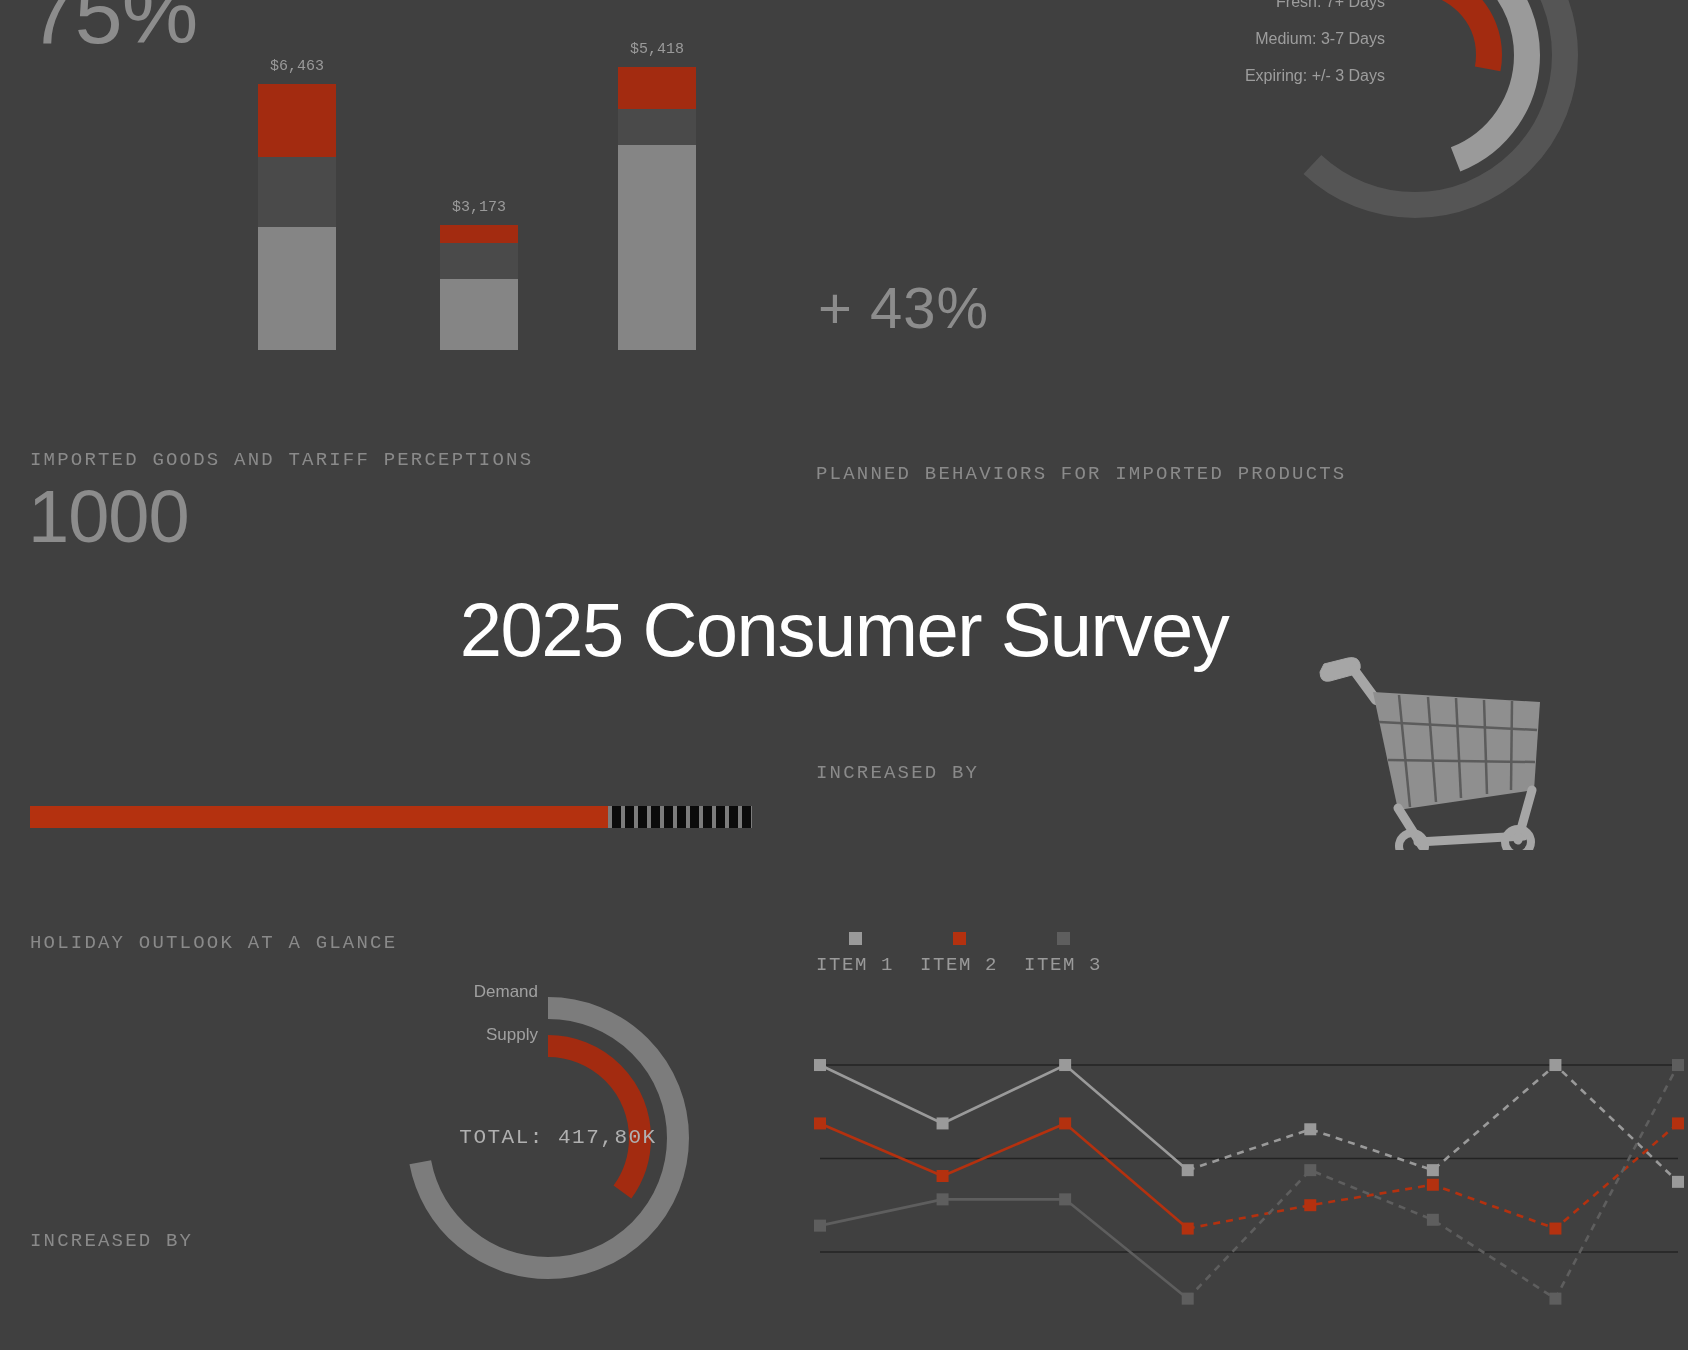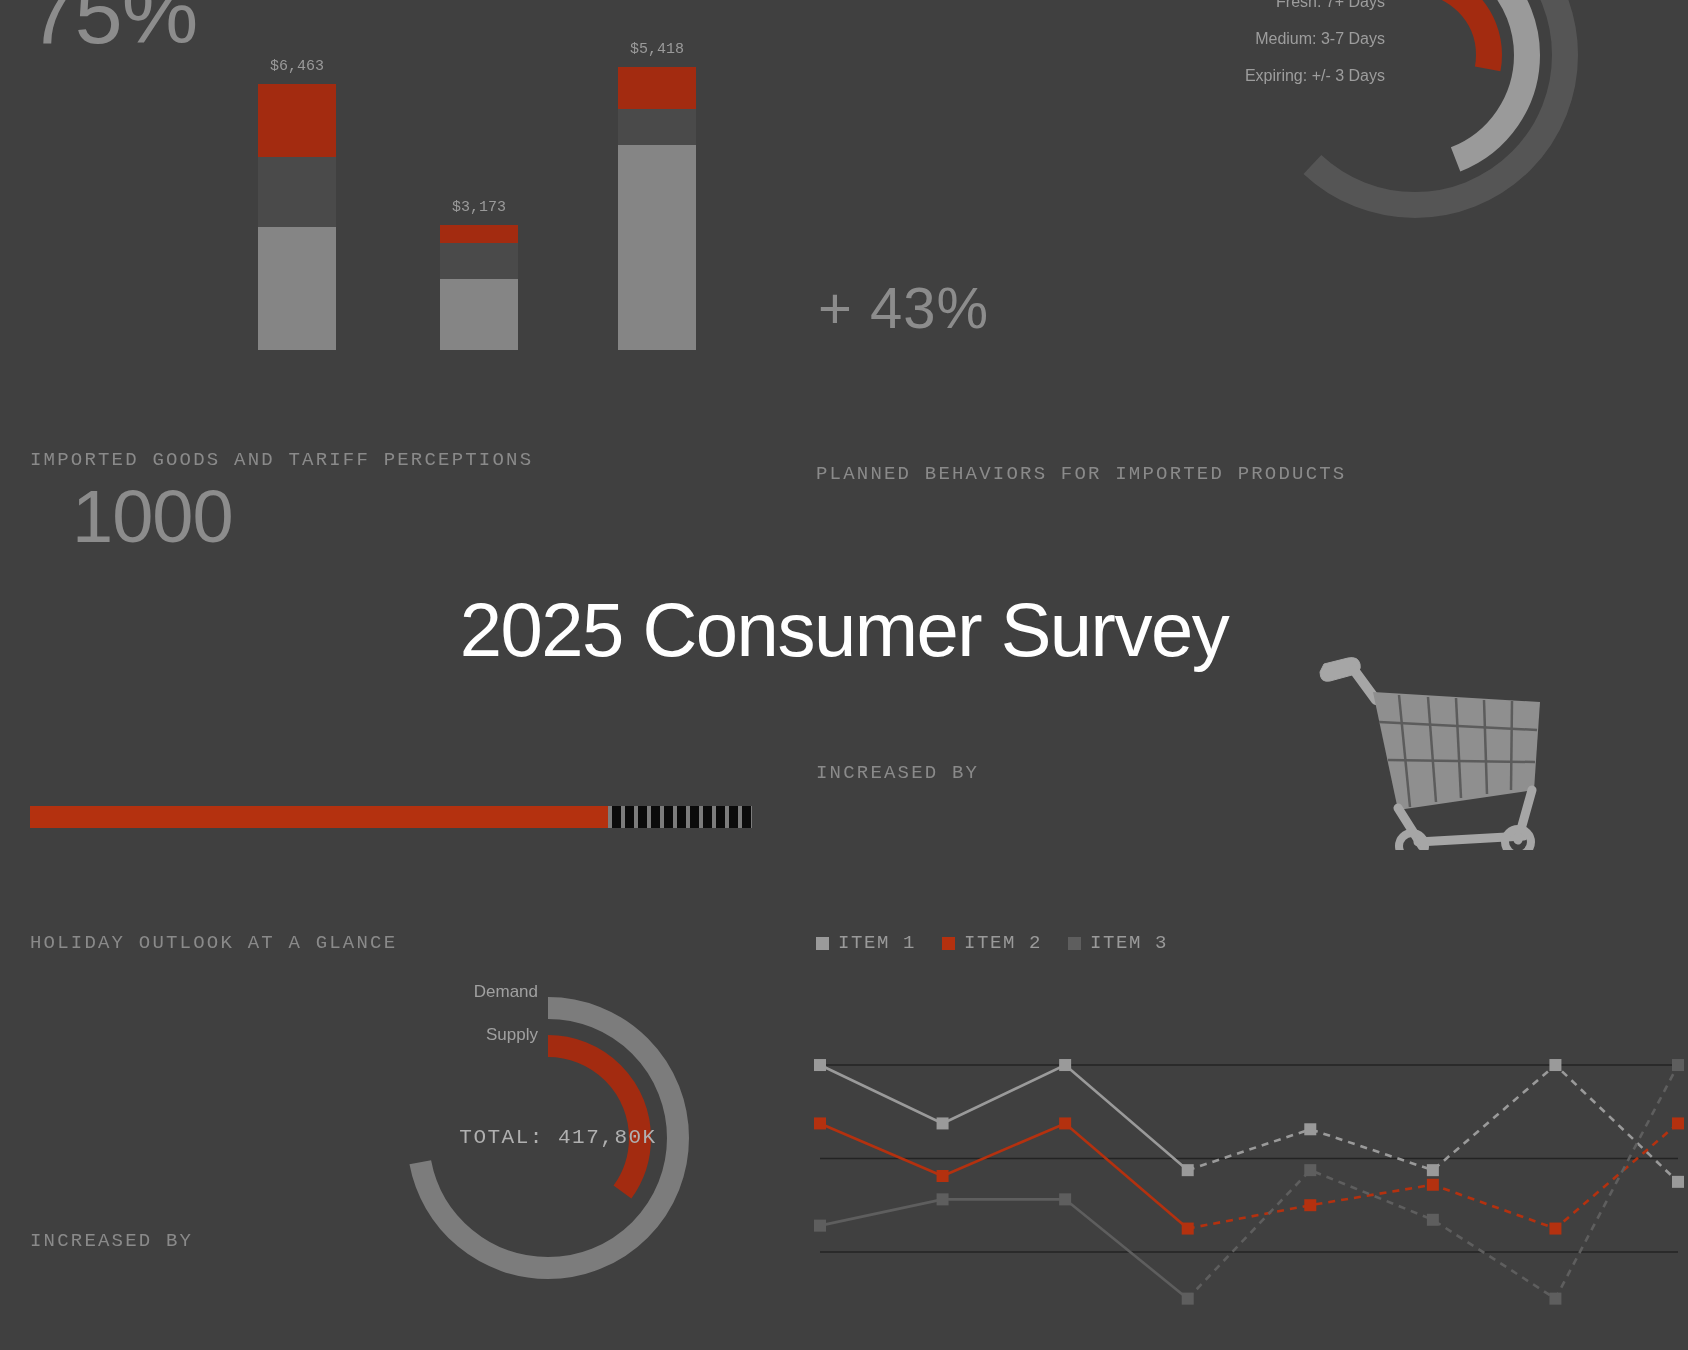--- a/index.html
+++ b/index.html
@@ -46,21 +46,21 @@
   
   .sec-label {
     font-family:"Liberation Mono", monospace;
     font-size:19px; color:#8a8a8a; letter-spacing:2.2px;
   }
   #lbl-imported { left:30px; top:449px; }
   #lbl-planned  { left:816px; top:463px; }
 
   #stat-1000 {
     left:28px; top:480px;
-    font-size:74px; color:#8c8c8c; letter-spacing:-1px; line-height:1;margin-left:44px;
+    font-size:74px; color:#8c8c8c; letter-spacing:-1px; line-height:1;
   }
 
   
   #main-title {
     left:0; top:586px; width:1688px;
     text-align:center; color:#ffffff;
     font-size:76px; font-weight:400; letter-spacing:-1.5px;
   }
 
   
@@ -107,21 +107,21 @@
     text-align:center;
     font-family:"Liberation Mono", monospace;
     font-size:21px; color:#b0b0b0; letter-spacing:1.5px;
   }
 
   
   #legend-items {
     position:absolute; left:816px; top:932px;
     display:flex; gap:26px; align-items:center;
   }
-  .legend-entry { display:flex; align-items:center; gap:9px; }
+  .legend-entry { display:flex; align-items:center; gap:9px;flex-direction:column; }
   .legend-swatch { width:13px; height:13px; display:block; }
   .legend-text {
     font-family:"Liberation Mono", monospace;
     font-size:19px; color:#9a9a9a; letter-spacing:1.6px;
   }
   #linechart { left:800px; top:1010px; width:888px; height:340px; }
 </style>
 </head>
 <body>
 

